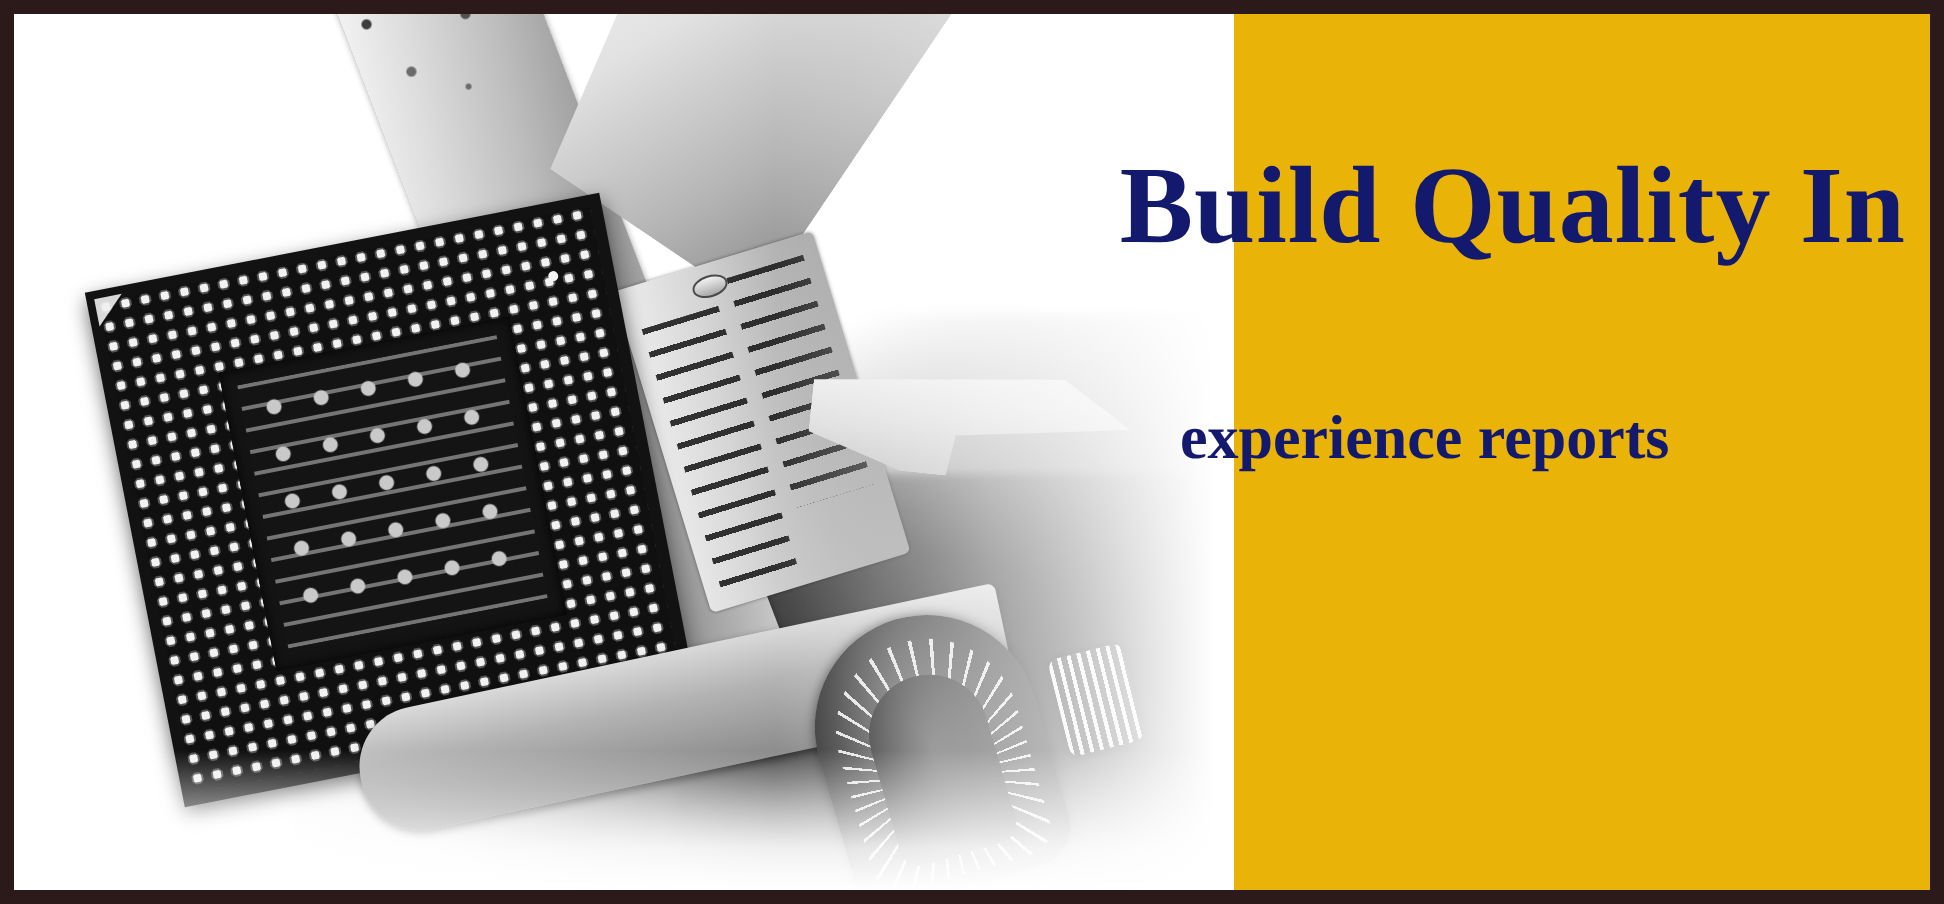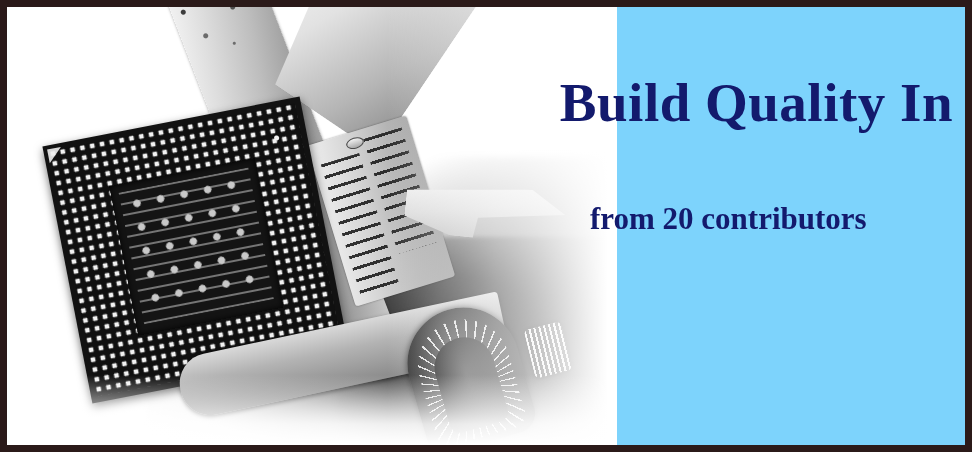--- a/index.html
+++ b/index.html
@@ -11,21 +11,21 @@
   body {
     font-family: "Liberation Serif", serif;
   }
 
   .cover {
     position: relative;
     width: 972px;
     height: 452px;
     box-sizing: border-box;
     border: 7px solid #2b1a19;
-    background: #7dd3fc;
+    background: #eab308;
     overflow: hidden;
   }
 
   
   .artwork {
     position: absolute;
     left: 0;
     top: 0;
     width: 610px;
     height: 438px;
@@ -371,16 +371,16 @@
 
     <div class="thumbwheel"></div>
 
     <div class="photo-fade"></div>
     <div class="photo-fade-bottom"></div>
   </div>
 
   <div class="title">Build Quality In</div>
 
   <div class="subtitle">
-    <span class="line">from 20 contributors</span>
+    <span class="line">experience reports</span>
   </div>
 
 </div>
 
 </body></html>

